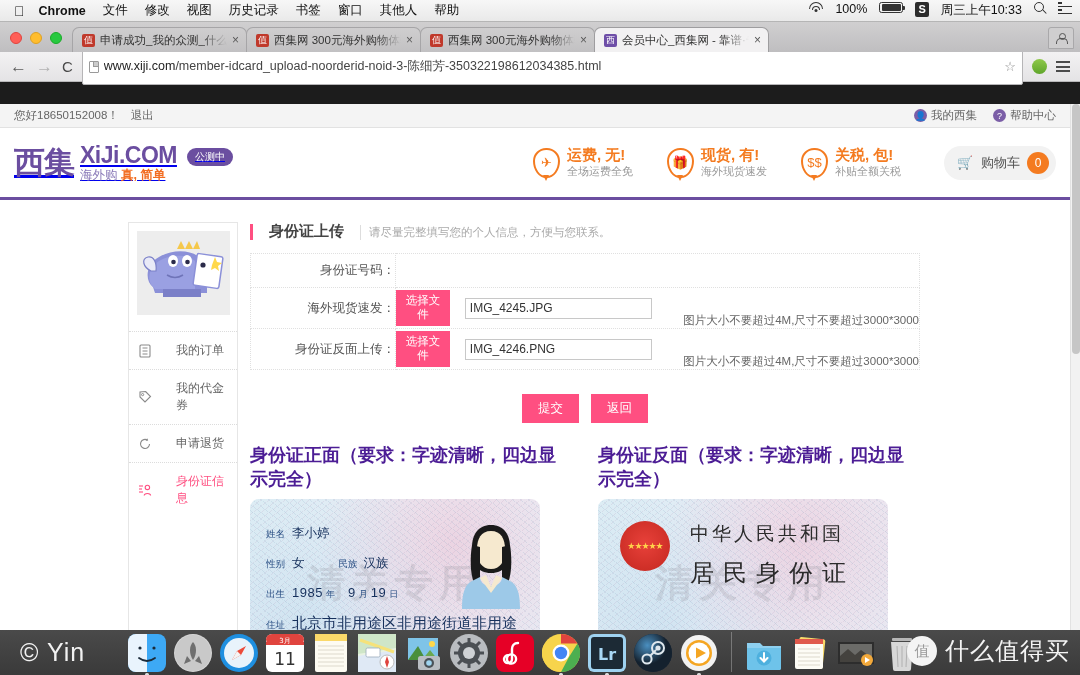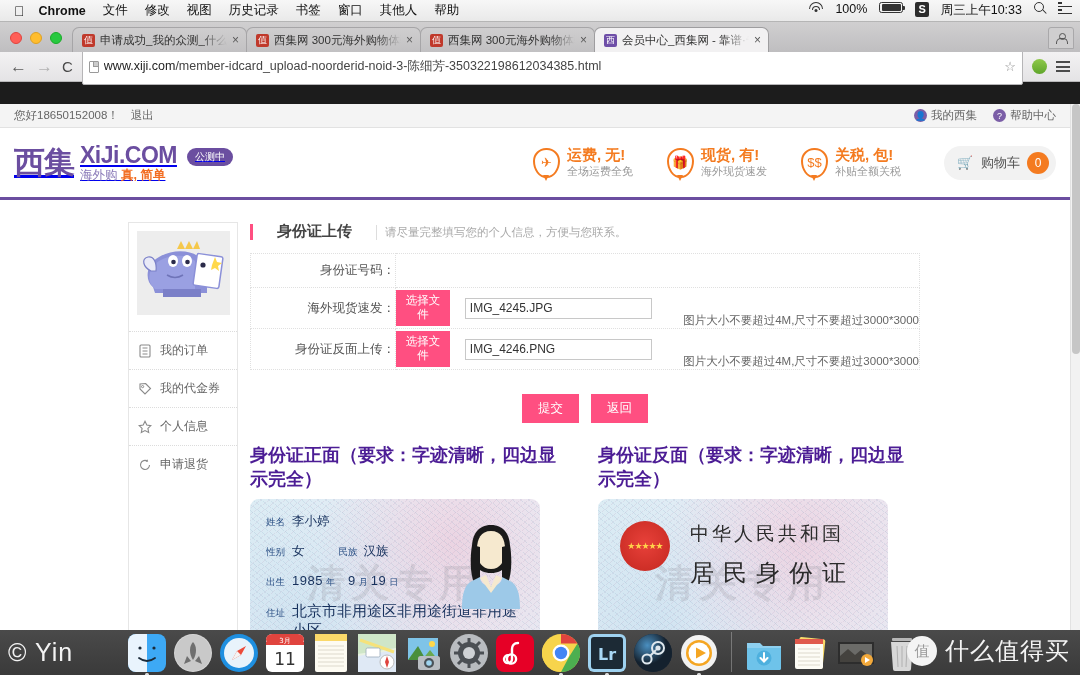--- a/index.html
+++ b/index.html
@@ -185,30 +185,30 @@
   .body-wrap { display: flex; padding: 22px 0 0 128px; gap: 12px; }
 
   .sidebar { width: 110px; border: 1px solid #e6e6e6; background: #fff; }
   .avatar-box { padding: 8px; }
   .avatar-img {
     width: 93px; height: 84px; background: #ededed; position: relative; overflow: hidden;
   }
   .rhino { position: absolute; inset: 0; }
   .sid-sub { text-align: center; font-size: 10px; color: #bbb; padding: 2px 0 6px; letter-spacing: 4px; }
   .side-item {
-    display: flex; align-items: center; gap: 8px; padding: 10px 9px;
+    display: flex; align-items: center; gap: 24px; padding: 10px 9px;
     font-size: 12px; color: #666; border-top: 1px dotted #dcdcdc; cursor: default;
   }
   .side-item:first-of-type { border-top: none; }
   .side-item.active { color: #ff4f81; }
   .si-ico { width: 14px; height: 14px; flex: 0 0 auto; position: relative; }
   .si-ico svg { width: 14px; height: 14px; display: block; }
 
   .content { flex: 1; padding-right: 140px; }
-  .sec-title { display: flex; align-items: baseline; gap: 24px; padding-bottom: 12px; }
+  .sec-title { display: flex; align-items: baseline; gap: 16px; padding-bottom: 12px; }
   .sec-title .bar { width: 3px; height: 16px; background: #ff4f81; align-self: center; }
   .sec-title h2 { font-size: 15px; color: #444; font-weight: bold; }
   .sec-title .hint { font-size: 11.5px; color: #aaa; border-left: 1px solid #ddd; padding-left: 8px; }
 
   table.form { width: 670px; border-collapse: collapse; }
   table.form td { border: 1px dotted #e0e0e0; padding: 0; height: 34px; vertical-align: middle; }
   td.lab { width: 145px; text-align: right; padding-right: 10px; font-size: 12.5px; color: #555; background: #fff; }
   td.val { padding-left: 10px; }
   .faint { color: #d8d8d8; font-size: 12px; }
   .file-row { display: flex; align-items: center; gap: 15px; }
@@ -242,21 +242,21 @@
     position: absolute; inset: 0; opacity: .5;
     background-image:
       repeating-linear-gradient(38deg, rgba(120,160,190,.35) 0 .6px, transparent .6px 5px),
       repeating-linear-gradient(-38deg, rgba(170,130,170,.3) 0 .6px, transparent .6px 5px);
   }
   .wm {
     position: absolute; top: 46%; left: 50%; transform: translate(-50%,-50%);
     font-size: 38px; color: rgba(140,140,150,.22); font-weight: bold; letter-spacing: 6px;
     white-space: nowrap;
   }
-  .id-front { padding: 14px 16px 0 16px; position: relative; z-index: 2; font-size: 11px; color: #1b3a6b; }
+  .id-front { padding: 14px 16px 0 16px; position: relative; z-index: 2; font-size: 11px; color: #1b3a6b; margin-top: 12px; }
   .id-line { display: flex; align-items: baseline; margin-bottom: 13px; }
   .id-k { font-size: 9.5px; color: #2a4f84; width: 26px; flex: 0 0 auto; }
   .id-v { font-size: 12.5px; color: #16305c; }
   .id-v.big { font-size: 13px; letter-spacing: .5px; }
   .id-sub { font-size: 9px; color: #2a4f84; margin: 0 3px; }
   .id-addr { font-size: 15px; color: #16305c; }
   .photo {
     position: absolute; right: 16px; top: 18px; width: 66px; height: 92px; z-index: 3;
   }
   .id-back { position: relative; z-index: 2; height: 100%; }
@@ -292,21 +292,21 @@
   .dock-inner {
     position: absolute; left: 128px; bottom: 0; display: flex; align-items: flex-end;
     gap: 8px; height: 45px; padding-bottom: 3px; margin-top: 24px;
   }
   .dk { width: 38px; height: 38px; border-radius: 8px; position: relative; flex: 0 0 auto; }
   .dk.round { border-radius: 50%; }
   .dk .dot { position: absolute; bottom: -4px; left: 50%; margin-left: -2px;
              width: 3.5px; height: 3.5px; background: #ddd; border-radius: 50%; }
   .dock-sep { width: 1px; height: 40px; background: rgba(255,255,255,.28); margin: 0 5px; }
   .wm-left {
-    position: absolute; left: 8px; bottom: 8px; color: #f2f2f2; font-size: 25px;
+    position: absolute; left: 20px; bottom: 8px; color: #f2f2f2; font-size: 25px;
     z-index: 5; letter-spacing: 1px;
   }
   .wm-right {
     position: absolute; right: 10px; bottom: 8px; display: flex; align-items: center;
     gap: 8px; z-index: 5;
   }
   .wm-right .zlogo {
     width: 30px; height: 30px; border-radius: 50%; background: #f4f4f4; color: #999;
     display: flex; align-items: center; justify-content: center; font-size: 15px;
   }
@@ -495,33 +495,37 @@
                 <svg viewBox="0 0 14 14">
                   <path d="M7.5 1.5 L12.5 6.5 L7 12 L2 7 L2 2 Z" fill="none" stroke="#8a8a8a" stroke-width="1.1"></path>
                   <circle cx="4.6" cy="4.6" r="1.1" fill="none" stroke="#8a8a8a" stroke-width="1"></circle>
                 </svg>
               </span>
             <span>我的代金券</span>
           </div>
           <div class="side-item">
             <span class="si-ico">
                 <svg viewBox="0 0 14 14">
-                  <path d="M7 1.3 L8.8 5.1 L12.8 5.6 L9.9 8.4 L10.7 12.4 L7 10.5 L3.3 12.4 L4.1 8.4 L1.2 5.6 L5.2 5.1 Z" fill="none" stroke="#8a8a8a" stroke-width="1.1"></path>
-                </svg>
-              </span>
-            <span>个人信息</span>
-          </div>
-          <div class="side-item">
-            <span class="si-ico">
-                <svg viewBox="0 0 14 14">
                   <path d="M11.5 7 A4.5 4.5 0 1 1 9.5 3.2" fill="none" stroke="#8a8a8a" stroke-width="1.1"></path>
                   <path d="M9.2 1.2 L10.2 3.6 L7.6 3.8 Z" fill="#8a8a8a"></path>
                 </svg>
               </span>
             <span>申请退货</span>
+          </div>
+          <div class="side-item active">
+            <span class="si-ico">
+                <svg viewBox="0 0 14 14">
+                  <line x1="1" y1="3" x2="5" y2="3" stroke="#ff4f81" stroke-width="1.1"></line>
+                  <line x1="1" y1="6" x2="4" y2="6" stroke="#ff4f81" stroke-width="1.1"></line>
+                  <line x1="1" y1="9" x2="5" y2="9" stroke="#ff4f81" stroke-width="1.1"></line>
+                  <circle cx="9.4" cy="4.4" r="2.2" fill="none" stroke="#ff4f81" stroke-width="1.1"></circle>
+                  <path d="M6.2 12.6 C6.2 9.8 12.6 9.8 12.6 12.6" fill="none" stroke="#ff4f81" stroke-width="1.1"></path>
+                </svg>
+              </span>
+            <span>身份证信息</span>
           </div>
         </div>
 
         <div class="content">
 
           <div class="sec-title">
             <span class="bar"></span>
             <h2>身份证上传</h2>
             <span class="hint">请尽量完整填写您的个人信息，方便与您联系。</span>
           </div>

